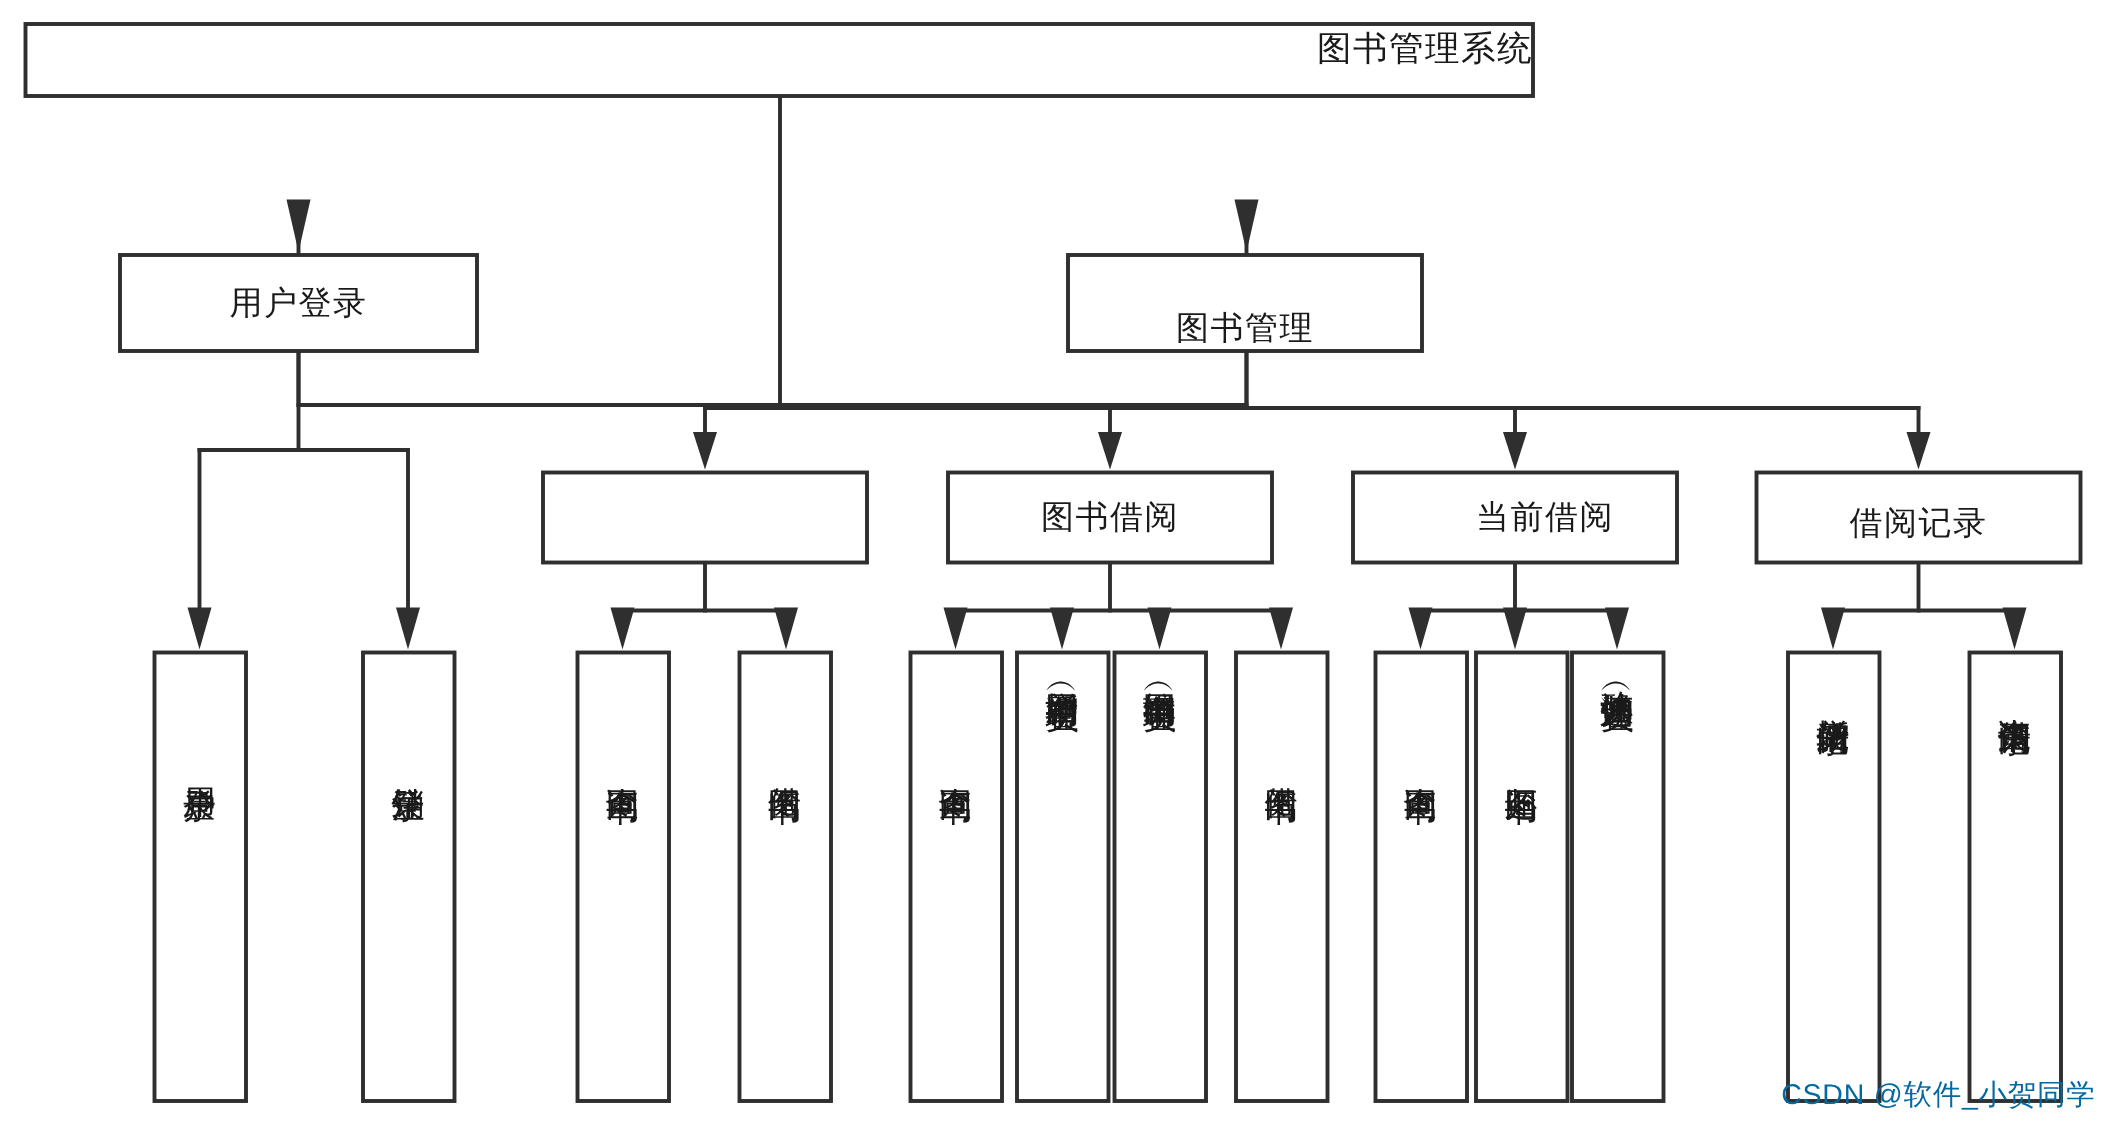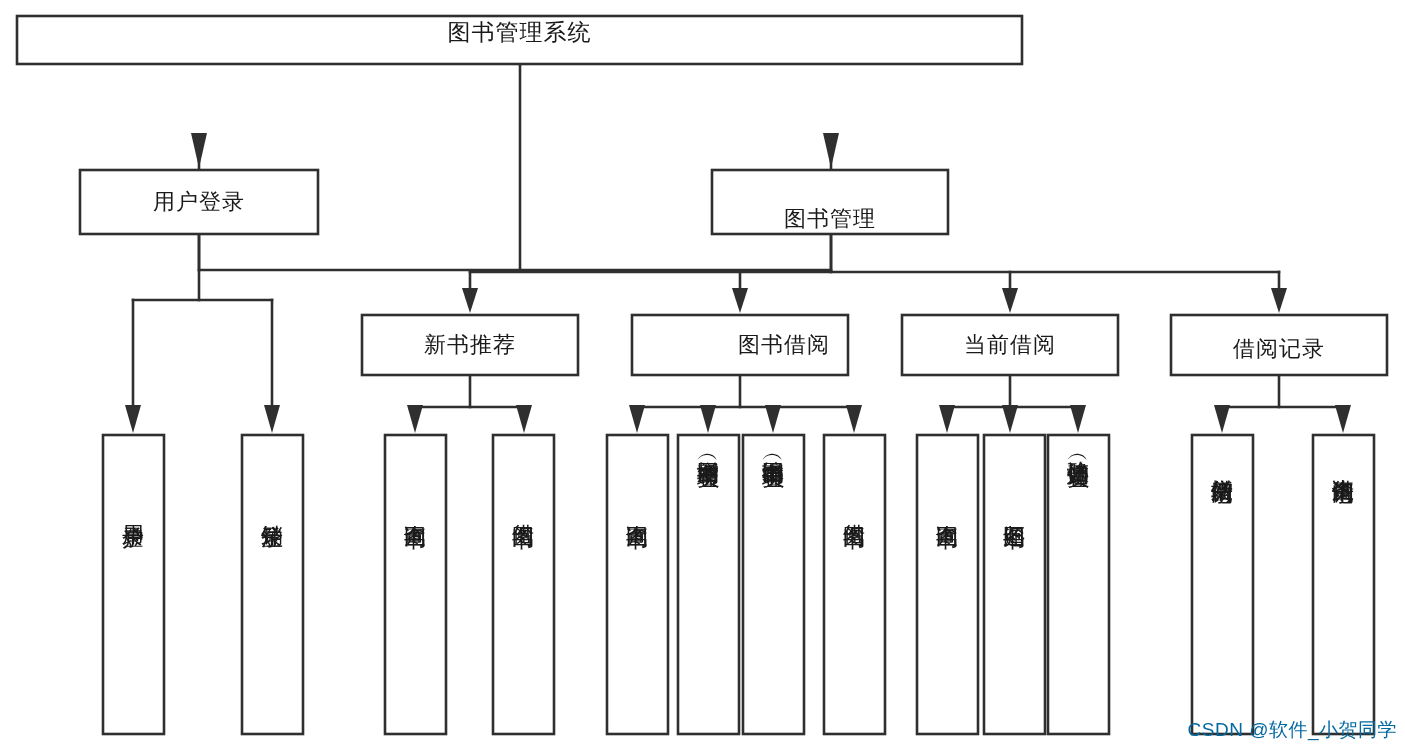--- a/index.html
+++ b/index.html
@@ -192,38 +192,35 @@
     <rect class="node-box" x="824" y="435" width="61" height="299"></rect>
 
     <rect class="node-box" x="917" y="435" width="61" height="299"></rect>
     <rect class="node-box" x="984" y="435" width="61" height="299"></rect>
     <rect class="node-box" x="1048" y="435" width="61" height="299"></rect>
 
     <rect class="node-box" x="1192" y="435" width="61" height="299"></rect>
     <rect class="node-box" x="1313" y="435" width="61" height="299"></rect>
   </svg>
 
-  <div class="hlabel-wrap" style="left:17px; top:16px; width:1005px; height:32px;">
+  <div class="hlabel-wrap" style="left:17px; top:16px; width:1005px; height:32px;justify-content:flex-end;">
     <span class="hlabel-text title-text">图书管理系统</span>
   </div>
 
   <div class="hlabel-wrap" style="left:80px; top:170px; width:238px; height:64px;">
     <span class="hlabel-text">用户登录</span>
   </div>
   <div class="hlabel-wrap" style="left:712px; top:170px; width:236px; height:64px;align-items:flex-end;">
     <span class="hlabel-text">图书管理</span>
   </div>
 
-  <div class="hlabel-wrap" style="left:362px; top:315px; width:216px; height:60px;">
-    <span class="hlabel-text">新书推荐</span>
-  </div>
-  <div class="hlabel-wrap" style="left:632px; top:315px; width:216px; height:60px;margin-left:44px;">
+  <div class="hlabel-wrap" style="left:632px; top:315px; width:216px; height:60px;">
     <span class="hlabel-text">图书借阅</span>
   </div>
-  <div class="hlabel-wrap" style="left:902px; top:315px; width:216px; height:60px;">
+  <div class="hlabel-wrap" style="left:922px; top:315px; width:216px; height:60px;">
     <span class="hlabel-text">当前借阅</span>
   </div>
   <div class="hlabel-wrap" style="left:1171px; top:315px; width:216px; height:68px;">
     <span class="hlabel-text">借阅记录</span>
   </div>
 
   <div class="vlabel-wrap" style="left:103px; top:435px; width:61px; height:299px; padding-top:72px;">
     <span class="vlabel-text">用户登录</span>
   </div>
   <div class="vlabel-wrap" style="left:242px; top:435px; width:61px; height:299px; padding-top:72px;">

